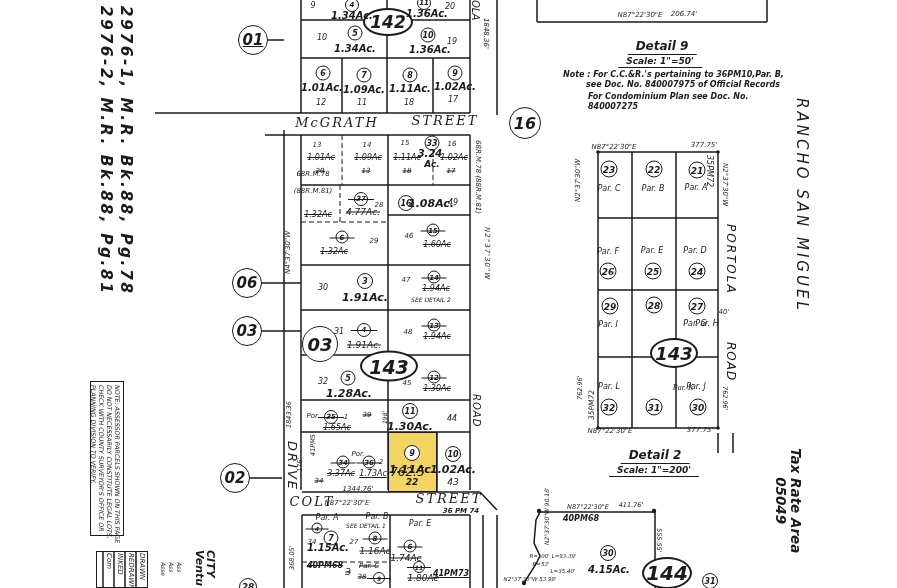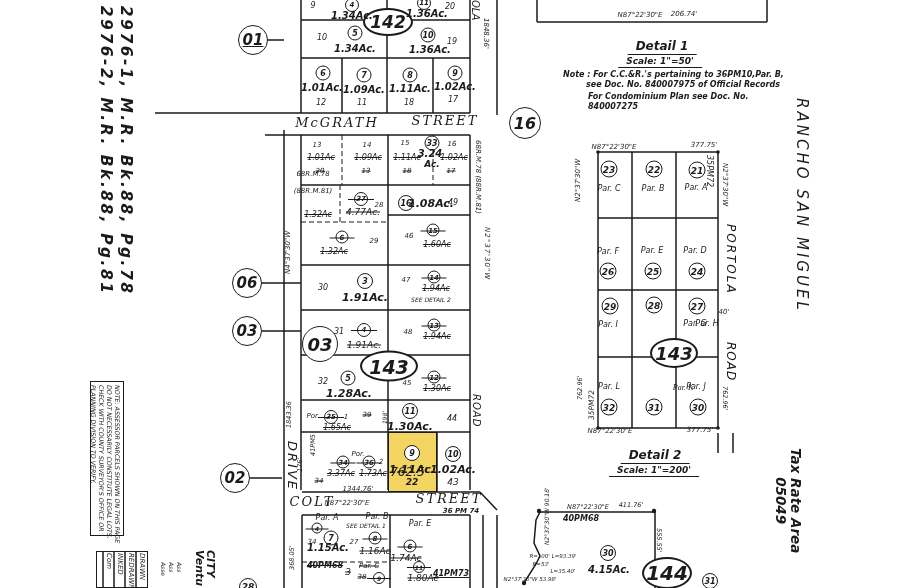--- a/index.html
+++ b/index.html
@@ -69,21 +69,21 @@
   <div class="box" style="left:90px;top:381px;width:34px;height:155px"></div>
   <div class="box" style="left:96px;top:551px;width:52px;height:37px"></div>
 
   <div class="street" style="left:337px;top:122px">McGRATH</div>
   <div class="street" style="left:445px;top:120px">STREET</div>
   <div class="street" style="left:312px;top:501px">COLT</div>
   <div class="street" style="left:449px;top:498px">STREET</div>
   <div class="t" style="left:347px;top:503px;font-size:7px">N87°22'30"E</div>
   <div class="t" style="left:409px;top:472px;font-size:12px">762.5'</div>
 
-  <div class="dtitle" style="left:662px;top:47px;font-size:12px">Detail 1</div>
+  <div class="dtitle" style="left:662px;top:47px;font-size:12px">Detail 9</div>
   <div class="dtitle" style="left:660px;top:62px;font-size:9px">Scale: 1"=50'</div>
   <div class="dtitle" style="left:655px;top:456px;font-size:12px">Detail 2</div>
   <div class="dtitle" style="left:654px;top:471px;font-size:9px">Scale: 1"=200'</div>
 
   <div class="note" style="left:563px;top:70px">Note : For C.C.&amp;R.'s pertaining to 36PM10,Par. B,</div>
   <div class="note" style="left:586px;top:80px">see Doc. No. 840007975 of Official Records</div>
   <div class="note" style="left:588px;top:92px">For Condominium Plan see Doc. No.</div>
   <div class="note" style="left:588px;top:102px">840007275</div>
 
 <div class="t" style="left: 313px; top: 6px; font-size: 8px;">9</div>
@@ -142,21 +142,21 @@
     <div class="t" style="left: 407px; top: 383px; font-size: 7px;">45</div>
     <div class="t" style="left: 313px; top: 416px; font-size: 7px;">Por.</div>
     <div class="t" style="left: 346px; top: 417px; font-size: 7px;">1</div>
     <div class="t st" style="left: 337px; top: 428px; font-size: 8px;">1.65Ac</div>
     <div class="t st" style="left: 367px; top: 415px; font-size: 7px;">39</div>
     <div class="t b" style="left: 410px; top: 426px; font-size: 11px;">1.30Ac.</div>
     <div class="t" style="left: 452px; top: 419px; font-size: 8px;">44</div>
     <div class="t st" style="left: 341px; top: 474px; font-size: 8px;">3.37Ac</div>
     <div class="t" style="left: 358px; top: 454px; font-size: 7px;">Por.</div>
     <div class="t" style="left: 381px; top: 462px; font-size: 7px;">2</div>
-    <div class="t st" style="left: 373px; top: 474px; font-size: 8px;">1.73Ac</div>
+    <div class="t st" style="left: 373px; top: 474px; font-size: 8px; text-decoration: underline;">1.73Ac</div>
     <div class="t st" style="left: 319px; top: 481px; font-size: 7px;">34</div>
     <div class="t" style="left: 358px; top: 489px; font-size: 7px;">1344.76'</div>
     <div class="t b" style="left: 412px; top: 469px; font-size: 11px;">1.11Ac.</div>
     <div class="t b" style="left: 412px; top: 482px; font-size: 9px;">22</div>
     <div class="t b" style="left: 453px; top: 469px; font-size: 11px;">1.02Ac.</div>
     <div class="t" style="left: 453px; top: 482px; font-size: 9px;">43</div>
     <div class="t b" style="left: 461px; top: 511px; font-size: 7px;">36 PM 74</div>
     <div class="t" style="left: 327px; top: 518px; font-size: 8px;">Par. A</div>
     <div class="t b" style="left: 328px; top: 548px; font-size: 10px;">1.15Ac.</div>
     <div class="t" style="left: 312px; top: 542px; font-size: 7px;">34</div>

